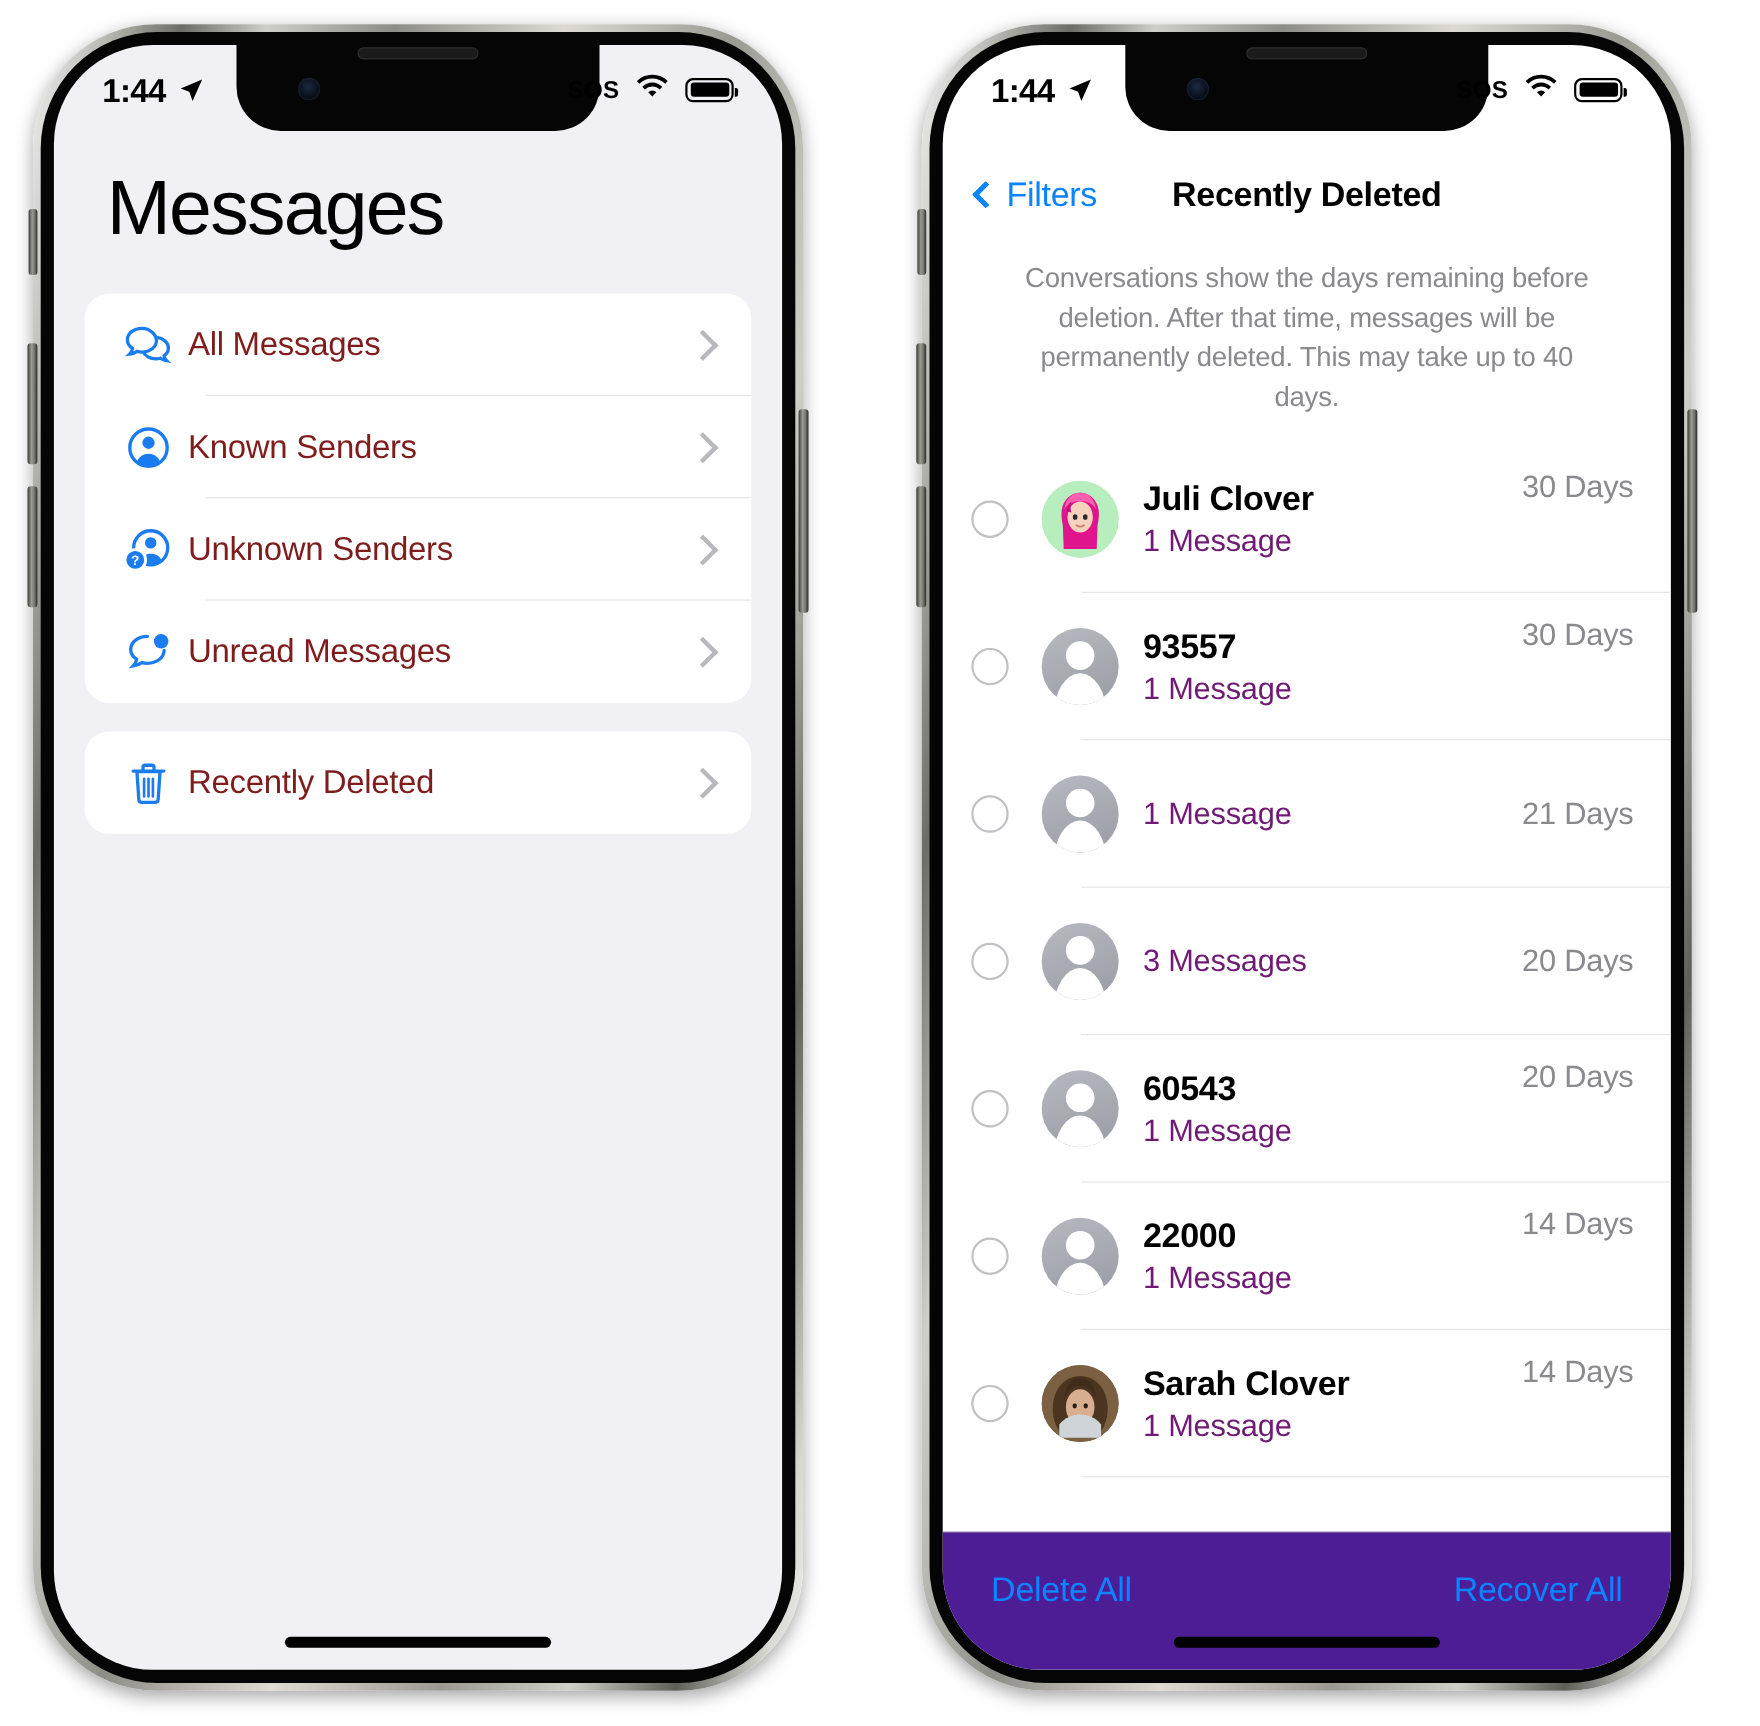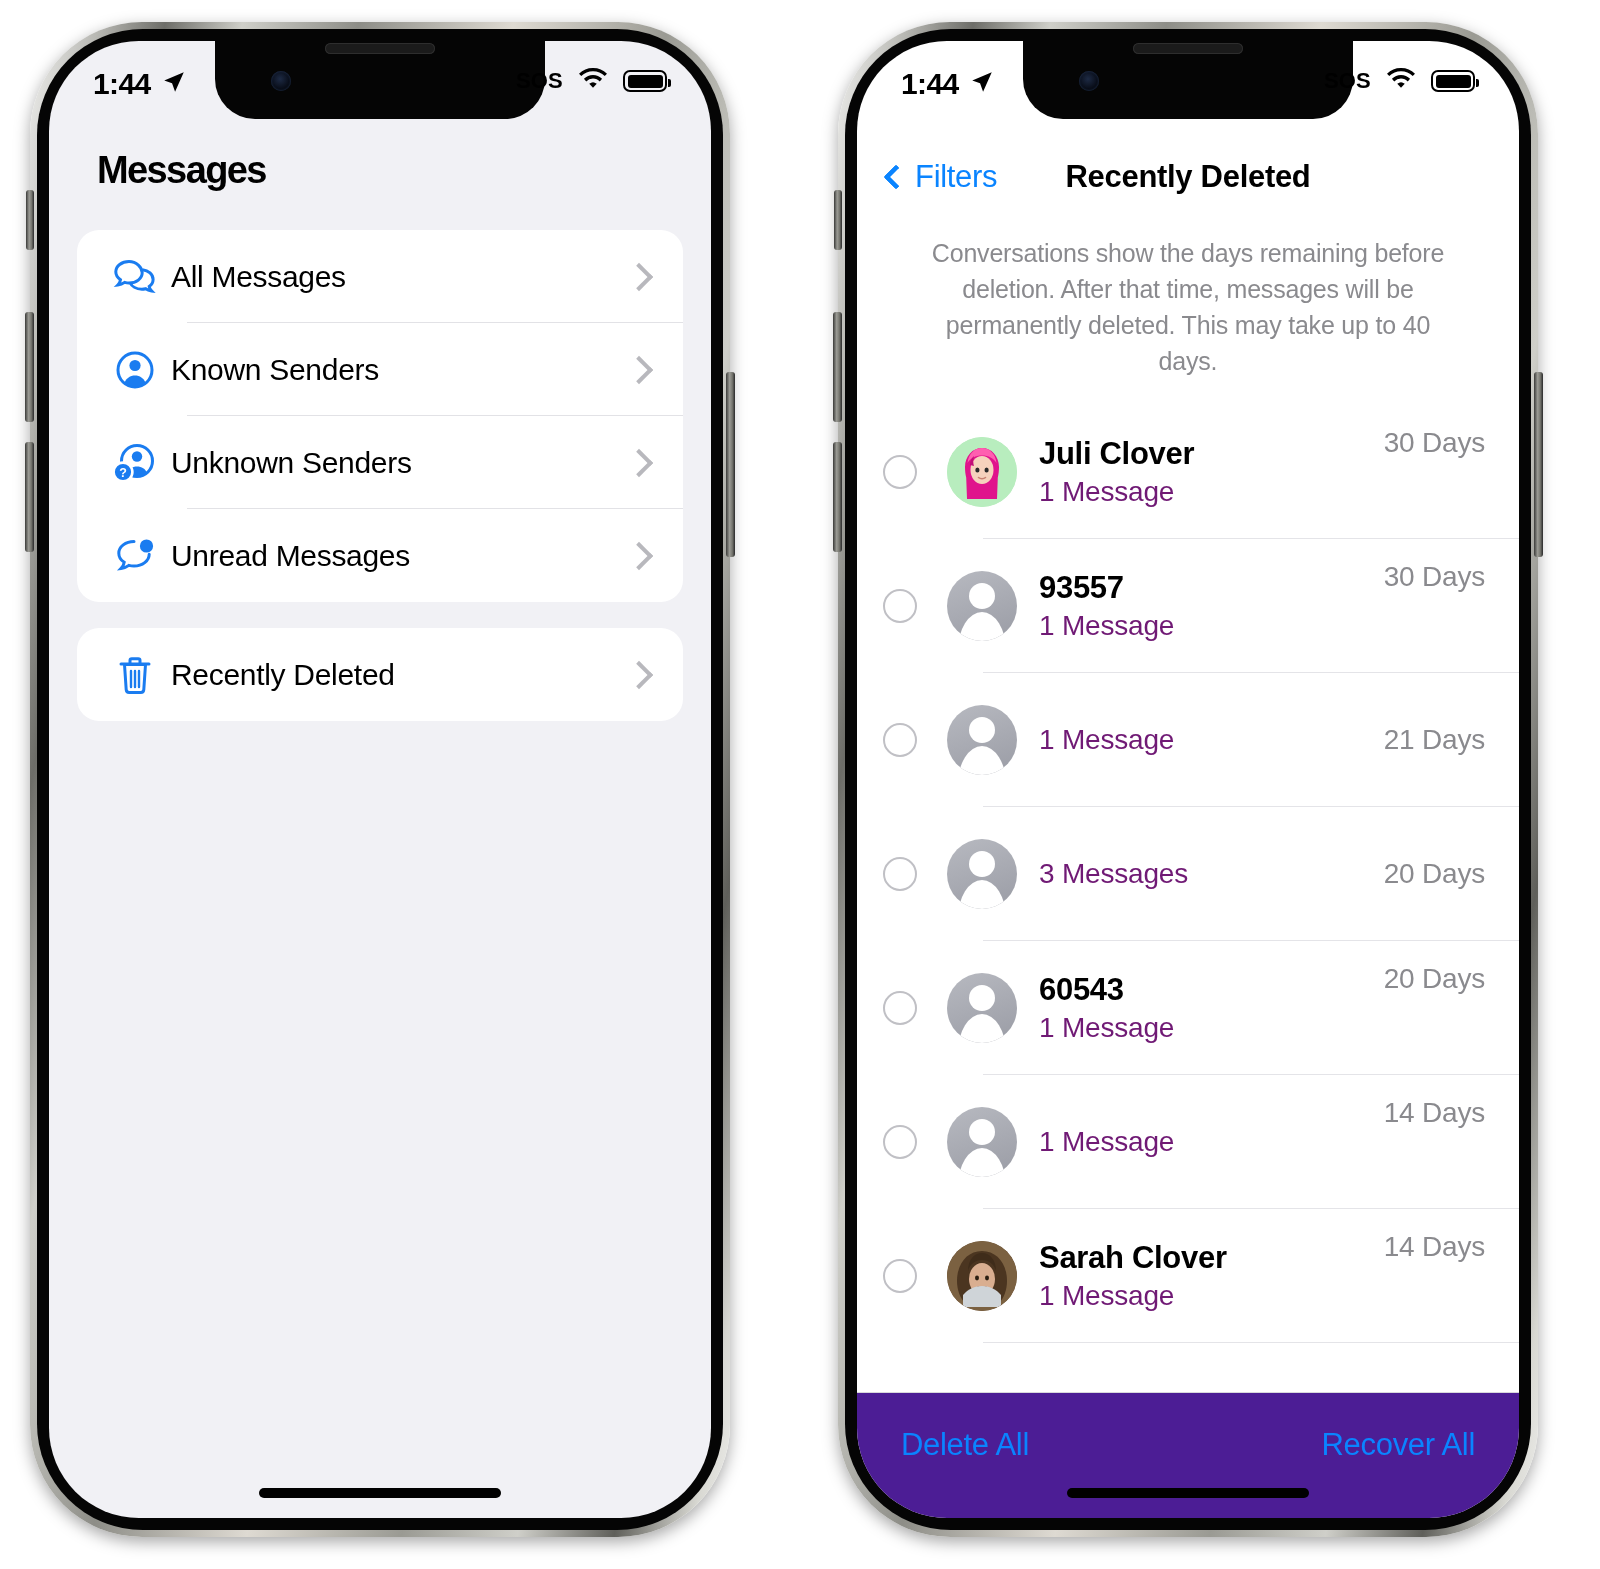--- a/index.html
+++ b/index.html
@@ -86,37 +86,37 @@
   }
   .battery::after {
     content:""; position: absolute; right: -6px; top: 7px;
     width: 3.5px; height: 8px; background: #000; border-radius: 0 2px 2px 0;
   }
   .battery > i { display: block; width: 100%; height: 100%; background: #000; border-radius: 3px; }
 
   
   .page-title {
     margin: 108px 0 0 48px;
-    font-size: 38px; font-weight: 700; letter-spacing: -1.6px; color: #000;
+    font-size: 70px; font-weight: 400; letter-spacing: -1.6px; color: #000;
   }
   .card {
     margin: 38px 28px 0 28px;
     background: #fff; border-radius: 22px; overflow: hidden;
   }
   .card + .card { margin-top: 26px; }
   .row {
     display: flex; align-items: center; height: 93px; padding: 0 26px 0 22px;
     position: relative;
   }
   .row .sep {
     position: absolute; left: 110px; right: 0; bottom: 0; height: 1.5px; background: #e2e2e6;
   }
   .row:last-child .sep { display: none; }
   .row-icon { width: 72px; flex: 0 0 72px; display: flex; align-items: center; justify-content: center; }
-  .row-label { flex: 1; font-size: 30px; color: #000000; letter-spacing: -.3px; }
+  .row-label { flex: 1; font-size: 30px; color: #7f1d1d; letter-spacing: -.3px; }
   .chev {
     width: 20px; height: 20px; border-right: 4px solid #b8b8bd; border-top: 4px solid #b8b8bd;
     transform: rotate(45deg); margin-right: 8px;
   }
 
   
   .navbar {
     position: relative; height: 64px; margin-top: 104px;
     display: flex; align-items: center; padding: 0 30px;
   }
@@ -406,20 +406,21 @@
             <span class="conv-sub">1 Message</span>
           </span>
           <span class="conv-days">20 Days</span>
           <span class="sep"></span>
         </div>
 
         <div class="conv">
           <span class="checkbox"></span>
           <span class="avatar placeholder"></span>
           <span class="conv-body">
+            <span class="conv-name">22000</span>
             <span class="conv-sub">1 Message</span>
           </span>
           <span class="conv-days">14 Days</span>
           <span class="sep"></span>
         </div>
 
         <div class="conv">
           <span class="checkbox"></span>
           <span class="avatar photo">
             <svg width="70" height="70" viewBox="0 0 70 70">

